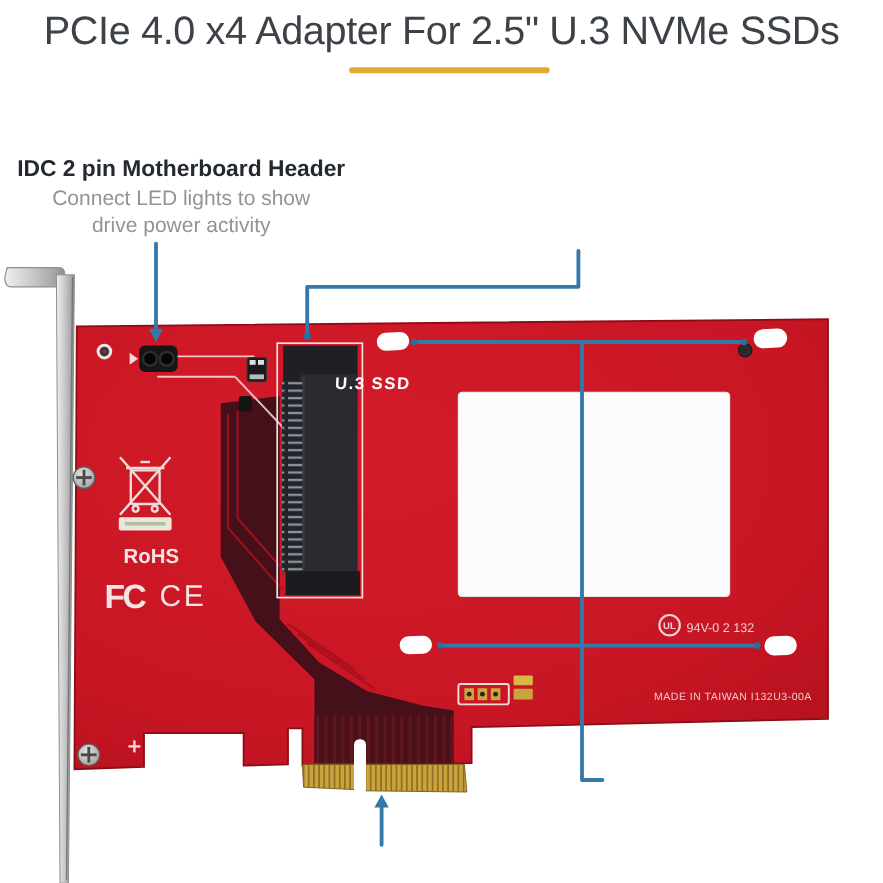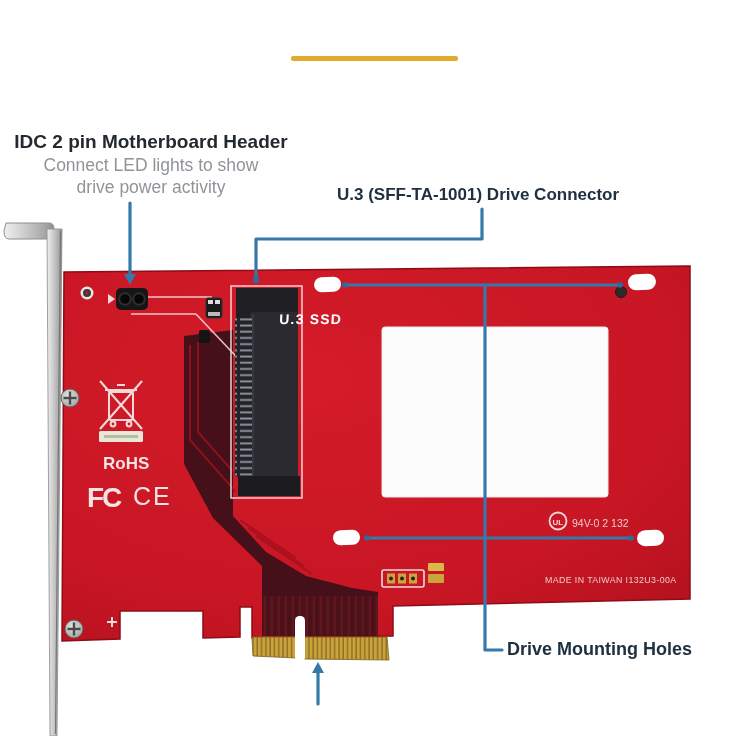--- a/index.html
+++ b/index.html
@@ -15,30 +15,29 @@
   .ann-u3{left:337px;top:185px;font-size:17px;}
   .ann-holes{left:507px;top:639px;font-size:18px;}
   .ann-pcie{left:238px;top:712px;width:166px;text-align:center;font-size:18px;}
   svg{position:absolute;left:0;top:0;}
 </style>
 </head>
 <body>
 
 <div id="stage">
 
+  <div class="title">PCIe 4.0 x4 Adapter For 2.5" U.3 NVMe SSDs</div>
   <div class="underline"></div>
 
   <div class="ann-idc">
     <div class="h">IDC 2 pin Motherboard Header</div>
     <div class="s">Connect LED lights to show</div>
     <div class="s">drive power activity</div>
   </div>
 
-  <div class="lbl ann-u3">U.3 (SFF-TA-1001) Drive Connector</div>
-  <div class="lbl ann-holes">Drive Mounting Holes</div>
 
   <svg width="736" height="736" viewBox="0 0 736 736">
     <defs>
       <linearGradient id="brgrad" x1="0" y1="0" x2="1" y2="0">
         <stop offset="0" stop-color="#f0f0f0"></stop>
           <stop offset="0.45" stop-color="#c9c9c9"></stop>
         <stop offset="0.8" stop-color="#a8a8a8"></stop>
           <stop offset="1" stop-color="#8f8f8f"></stop>
       </linearGradient>
       <radialGradient id="pcbgrad" cx="0.38" cy="0.3" r="1.0">

